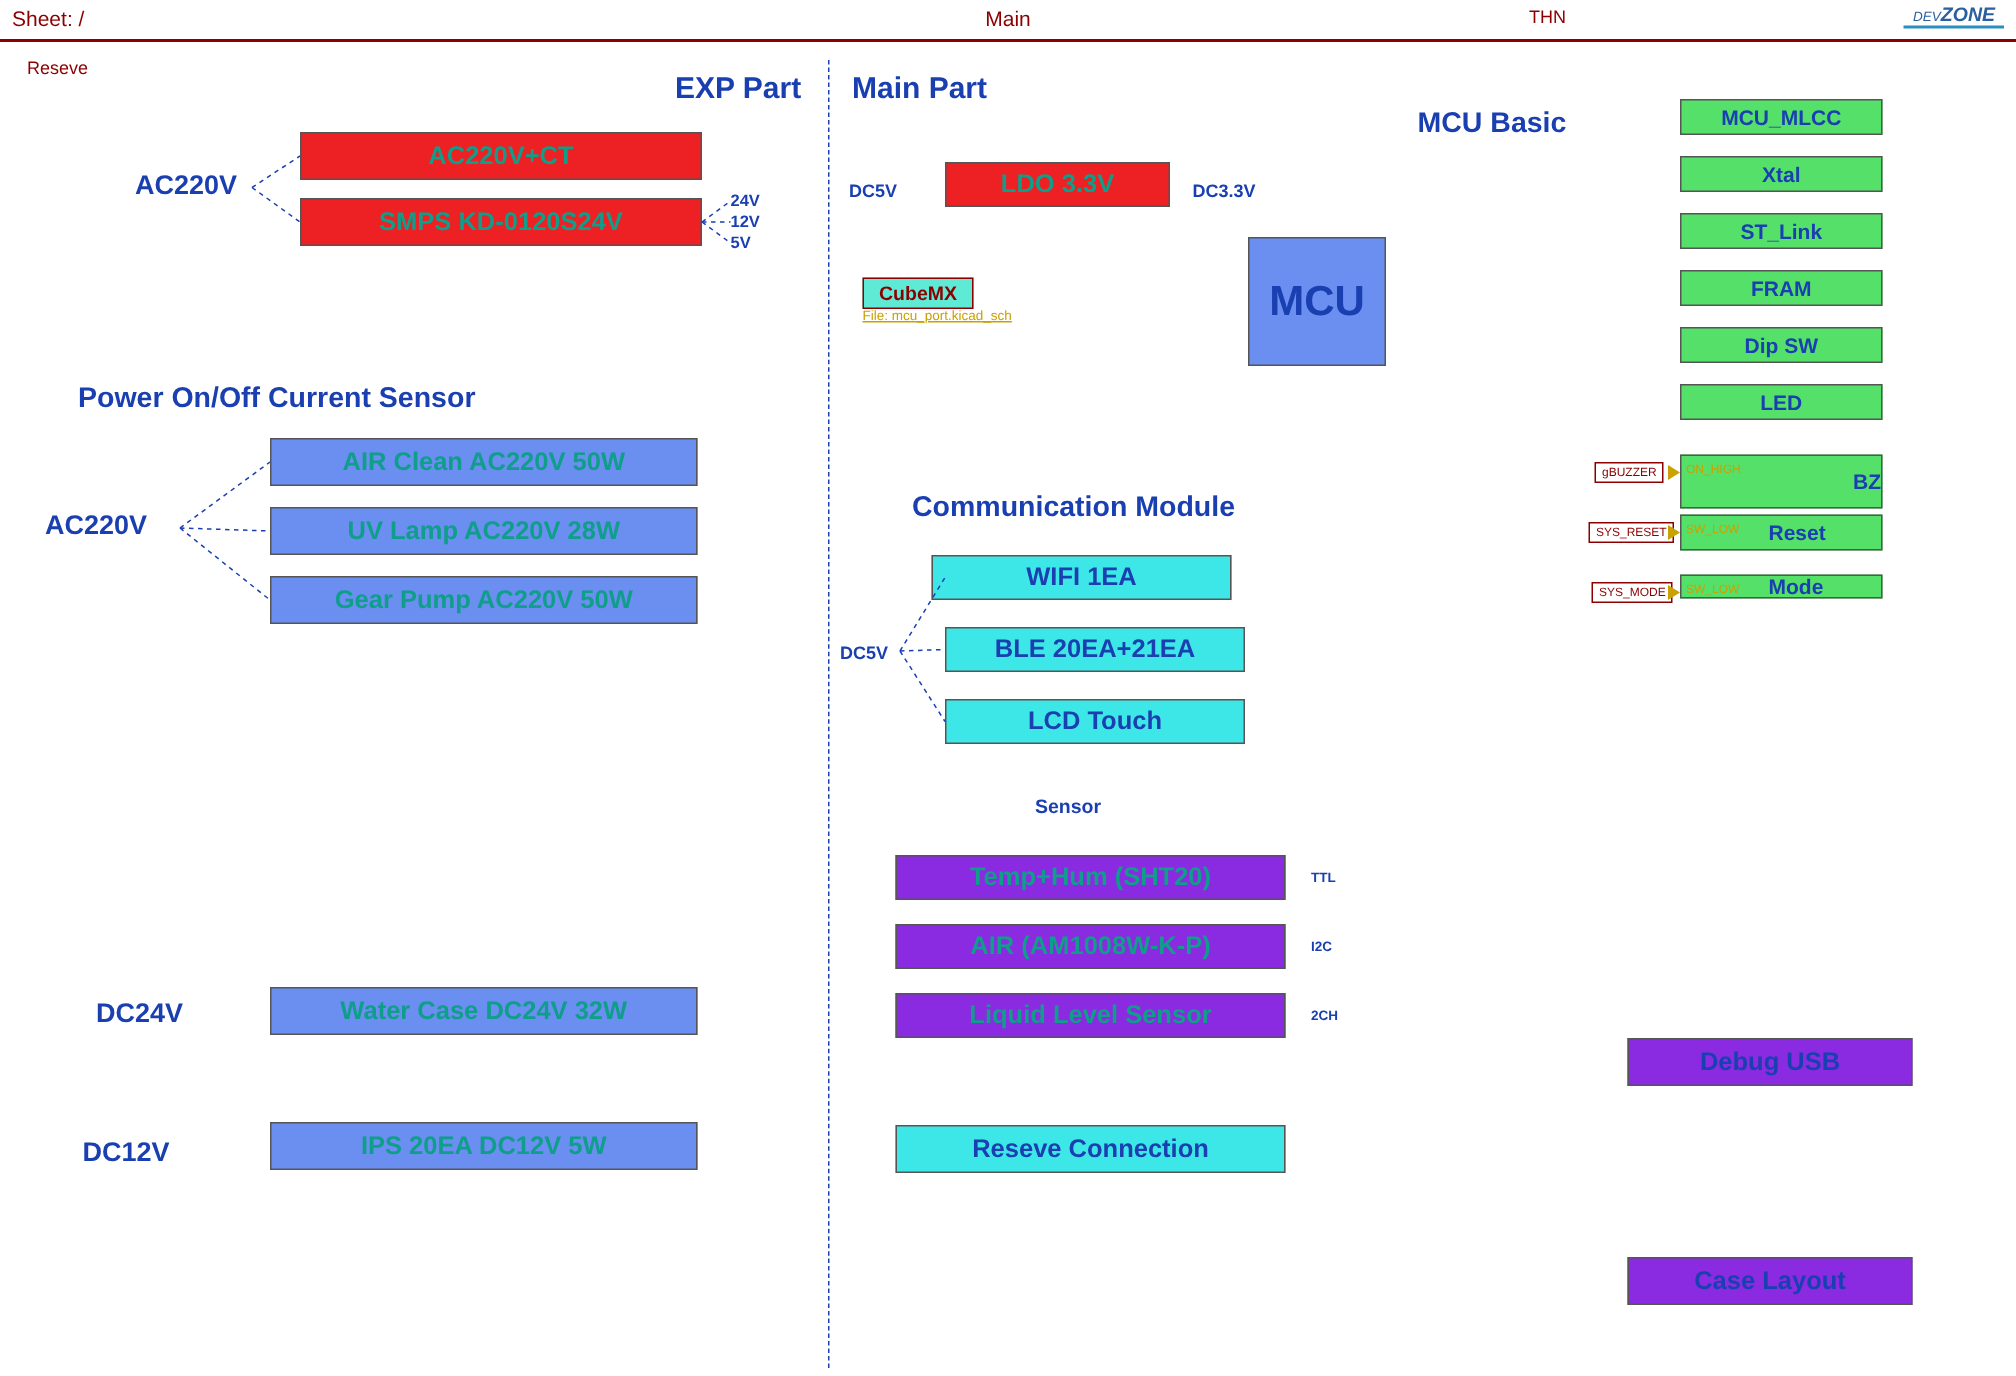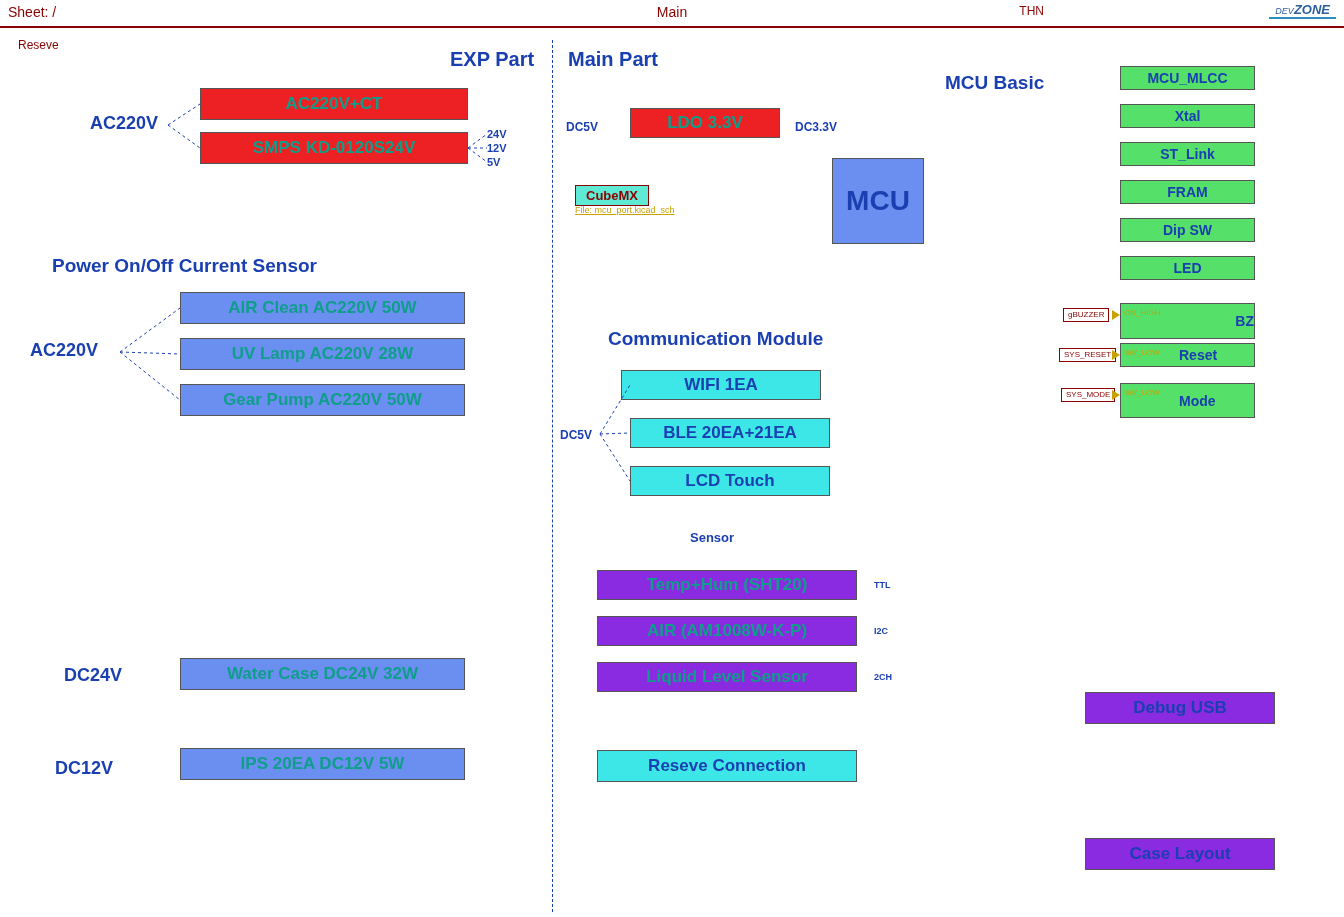--- a/index.html
+++ b/index.html
@@ -232,21 +232,21 @@
   </div>
 <div class="box box-green" style="left:1120px; top:256px; width:135px; height:24px;">
     <span>LED</span>
   </div>
 <div class="box box-green" style="left:1120px; top:303px; width:135px; height:36px; justify-content:flex-end; padding-left:58px;">
     <span>BZ</span>
   </div>
 <div class="box box-green" style="left:1120px; top:343px; width:135px; height:24px; justify-content:flex-start; padding-left:58px;">
     <span>Reset</span>
   </div>
-<div class="box box-green" style="left:1120px; top:383px; width:135px; height:35px; justify-content:flex-start; padding-left:58px;">
+<div class="box box-green" style="left:1120px; top:383px; width:135px; height:16px; justify-content:flex-start; padding-left:58px;">
     <span>Mode</span>
   </div>
 
 <div class="netlabel-box" style="left:1063px; top:308px;">gBUZZER</div>
 <div class="netarrow" style="left:1112px; top:310px;"></div>
 <div class="nettext" style="left:1124px; top:308px;">ON_HIGH</div>
 
 <div class="netlabel-box" style="left:1059px; top:348px;">SYS_RESET</div>
 <div class="netarrow" style="left:1112px; top:350px;"></div>
 <div class="nettext" style="left:1124px; top:348px;">SW_LOW</div>

